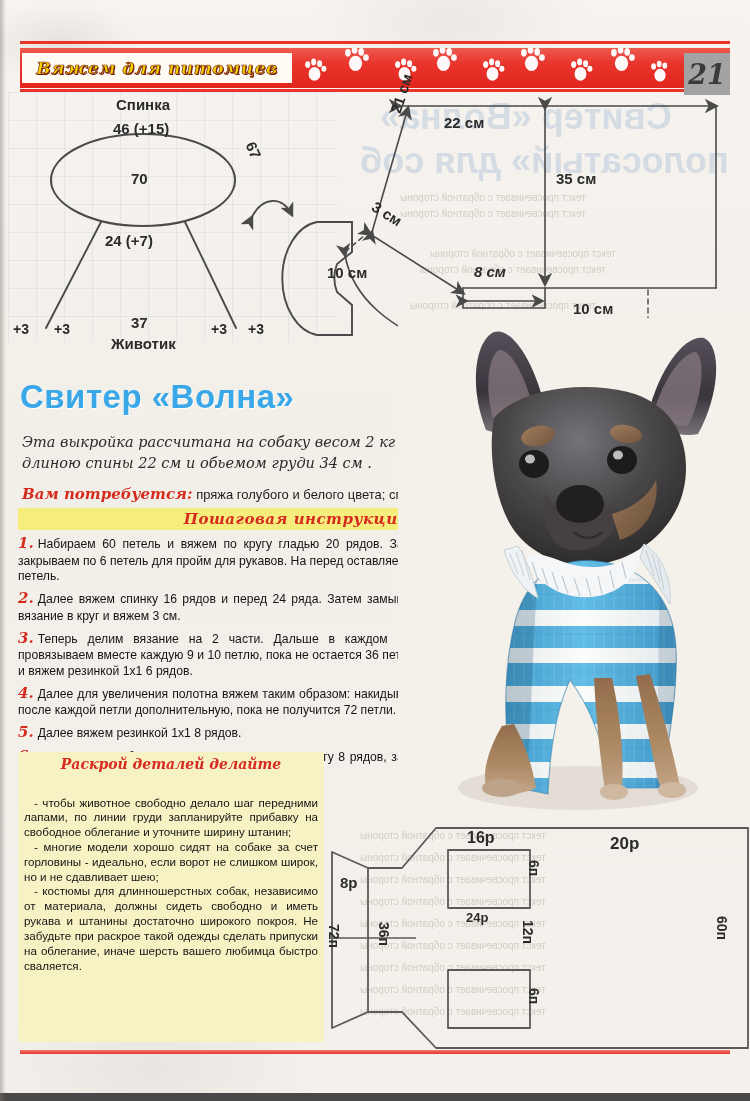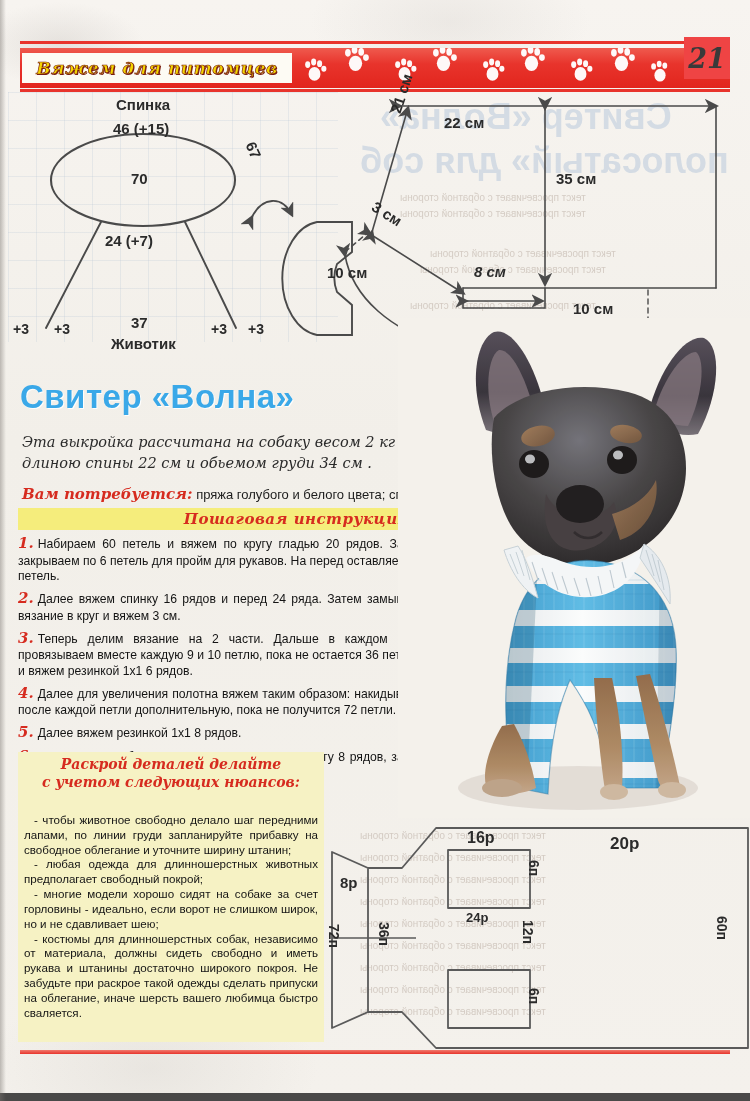--- a/index.html
+++ b/index.html
@@ -38,22 +38,22 @@
   .banner-title span{
     font-family:"DejaVu Serif", serif;
     font-weight:bold;font-style:italic;font-size:17px;letter-spacing:.5px;
     color:#f5d600;
     -webkit-text-stroke:.7px #7a1d10;
     text-shadow:1px 1px 0 #7a1d10;
     white-space:nowrap;
   }
   .paws{position:absolute;left:300px;top:48px;width:370px;height:40px;}
   .pagenum{
-    position:absolute;left:684px;top:37px;width:46px;height:42px;
-    background:#ef4444;display:flex;align-items:center;justify-content:center;text-align:right;
+    position:absolute;left:684px;top:53px;width:46px;height:42px;
+    background:#a3a3a3;display:flex;align-items:center;justify-content:center;text-align:right;
   }
   .pagenum span{
     font-family:"DejaVu Serif", serif;font-style:italic;font-weight:bold;
     font-size:27px;color:#3a3a3a;
   }
 
   
   .diagram-top{position:absolute;left:0;top:92px;width:666px;height:280px;}
   .grid-bg{
     position:absolute;left:8px;top:0px;width:330px;height:250px;
@@ -349,23 +349,21 @@
     <div class="step">
       <span class="num">5.</span><span>Далее вяжем резинкой 1х1 8 рядов.</span>
     </div>
     <div class="step">
       <span class="num">6.</span><span>Для рукавов набираем 30 петель и вяжем по кругу 8 рядов, затем закрываем петли.</span>
     </div>
   </div>
 
   <div class="nuance">
     <div class="nuance-title">Раскрой деталей делайте</div>
-    <div class="nuance-title" style="margin-bottom:3px;">с учетом следующих нюансов:</div>
     <p style="text-indent:10px;margin-top:22px;">- чтобы животное свободно делало шаг передними лапами, по линии груди запланируйте прибавку на свободное облегание и уточните ширину штанин;</p>
-    <p style="text-indent:10px;">- любая одежда для длинношерстных животных предполагает свободный покрой;</p>
     <p style="text-indent:10px;">- многие модели хорошо сидят на собаке за счет горловины - идеально, если ворот не слишком широк, но и не сдавливает шею;</p>
     <p style="text-indent:10px;">- костюмы для длинношерстных собак, независимо от материала, должны сидеть свободно и иметь рукава и штанины достаточно широкого покроя. Не забудьте при раскрое такой одежды сделать припуски на облегание, иначе шерсть вашего любимца быстро сваляется.</p>
   </div>
 
   <div class="photo">
     <svg width="352" height="500" viewBox="0 0 352 500">
       <defs>
         <radialGradient id="furG" cx="45%" cy="30%" r="70%">
           <stop offset="0%" stop-color="#6a6a72"></stop>
           <stop offset="55%" stop-color="#3c3a3c"></stop>

